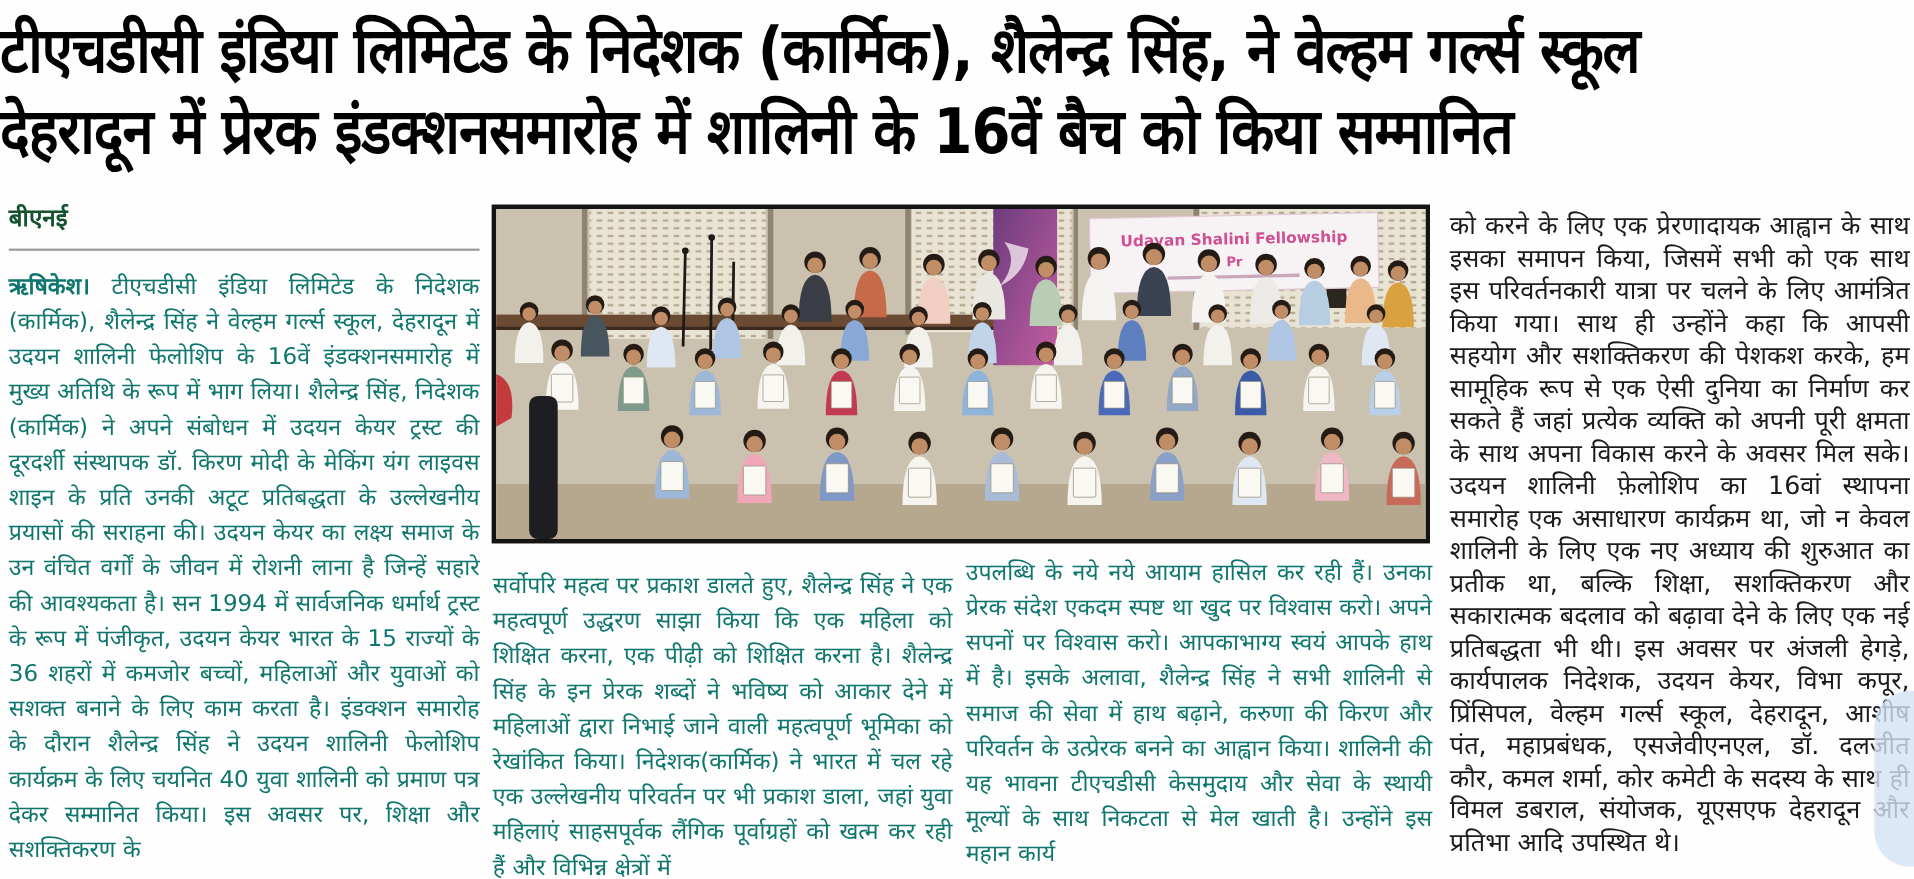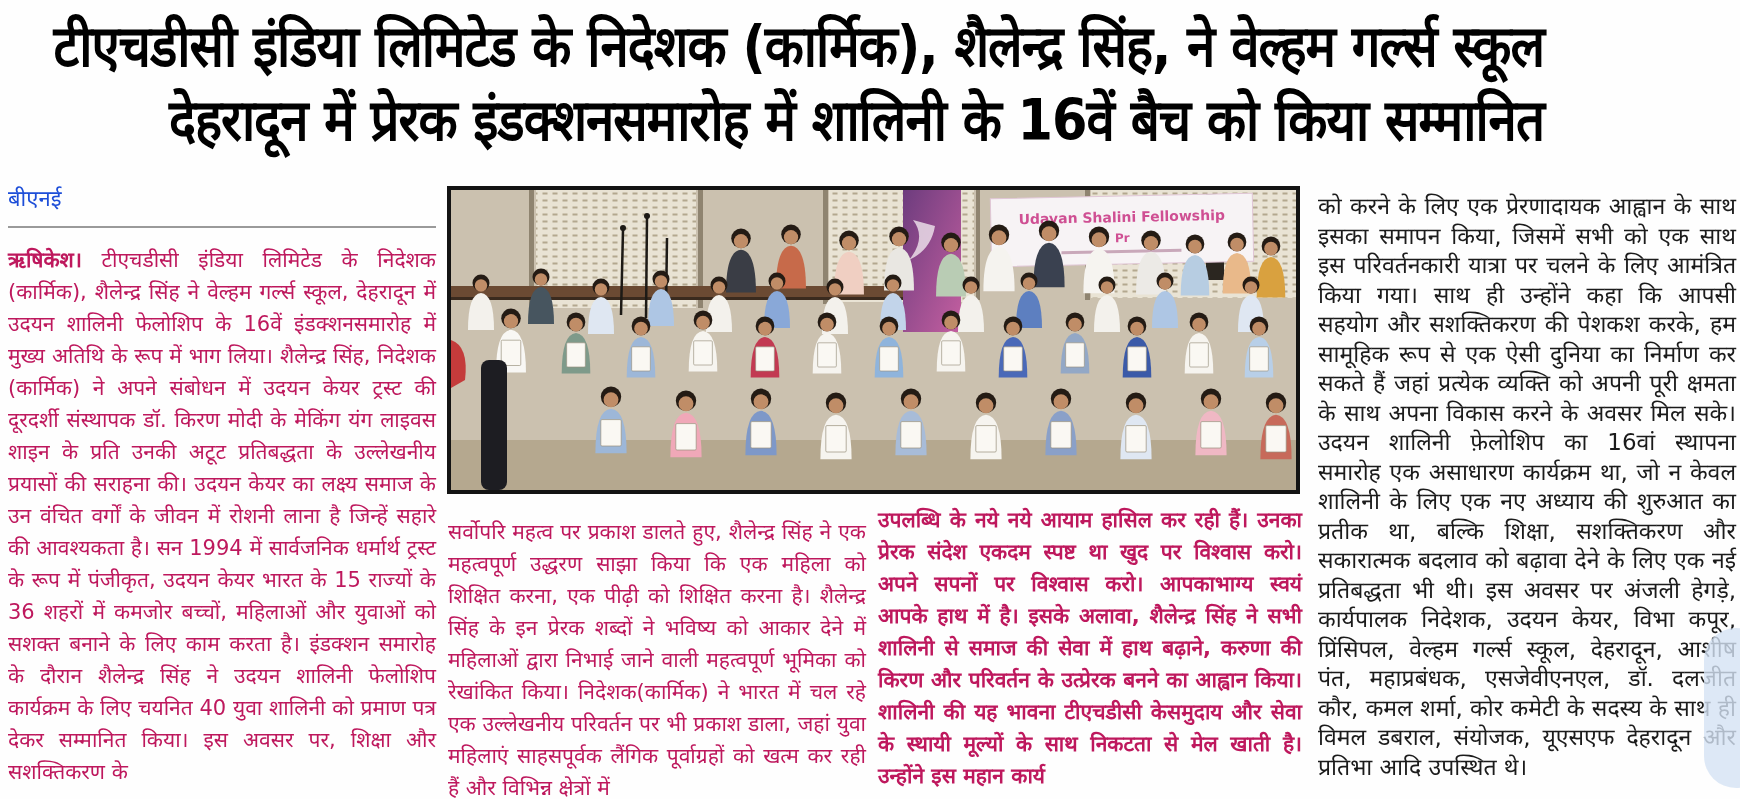--- a/index.html
+++ b/index.html
@@ -3,36 +3,36 @@
 <meta charset="utf-8">
 <style>
   html,body{margin:0;padding:0;}
   body{
     width:1740px;height:799px;position:relative;overflow:hidden;
     background:#fefefe;color:#1b1b1b;
     font-family:"DejaVu Sans","Liberation Sans",sans-serif;
   }
   
   .headline{
-    position:absolute;left:0;top:6px;width:1544px;text-align:right;
+    position:absolute;left:0;top:6px;width:1544px;text-align:left;
     font-weight:800;color:#000;
   }
   .headline .hl-line{
     display:block;white-space:nowrap;
     font-size:51px;line-height:74px;letter-spacing:-1px;
     transform:scaleY(1.12);transform-origin:center top;
   }
   
   .col{position:absolute;text-align:justify;}
-  .body-text{font-size:21px;line-height:32px;color:#be185d;}
+  .body-text{font-size:21px;line-height:32px;color:#0f766e;}
   #col1{left:8px;top:186px;width:428px;}
   #col2{left:448px;top:516px;width:418px;}
-  #col3{left:878px;top:504px;width:424px;font-weight:bold;}
+  #col3{left:878px;top:504px;width:424px;}
   #col4{left:1318px;top:192px;width:418px;font-size:23px;line-height:29.5px;}
-  .byline{font-weight:400;font-size:22px;line-height:26px;color:#1d4ed8;}
+  .byline{font-weight:700;font-size:22px;line-height:26px;color:#14532d;}
   .rule{border:none;border-top:2px solid #9a9a9a;margin:14px 0 16px 0;width:100%;}
   .dateline{font-weight:700;}
   
   .photo-frame{
     position:absolute;left:447px;top:186px;width:853px;height:308px;
     background:#cbc1af;border:4px solid #141414;box-sizing:border-box;
   }
   .photo-frame svg{display:block;width:100%;height:100%;}
   
   .artifact{

